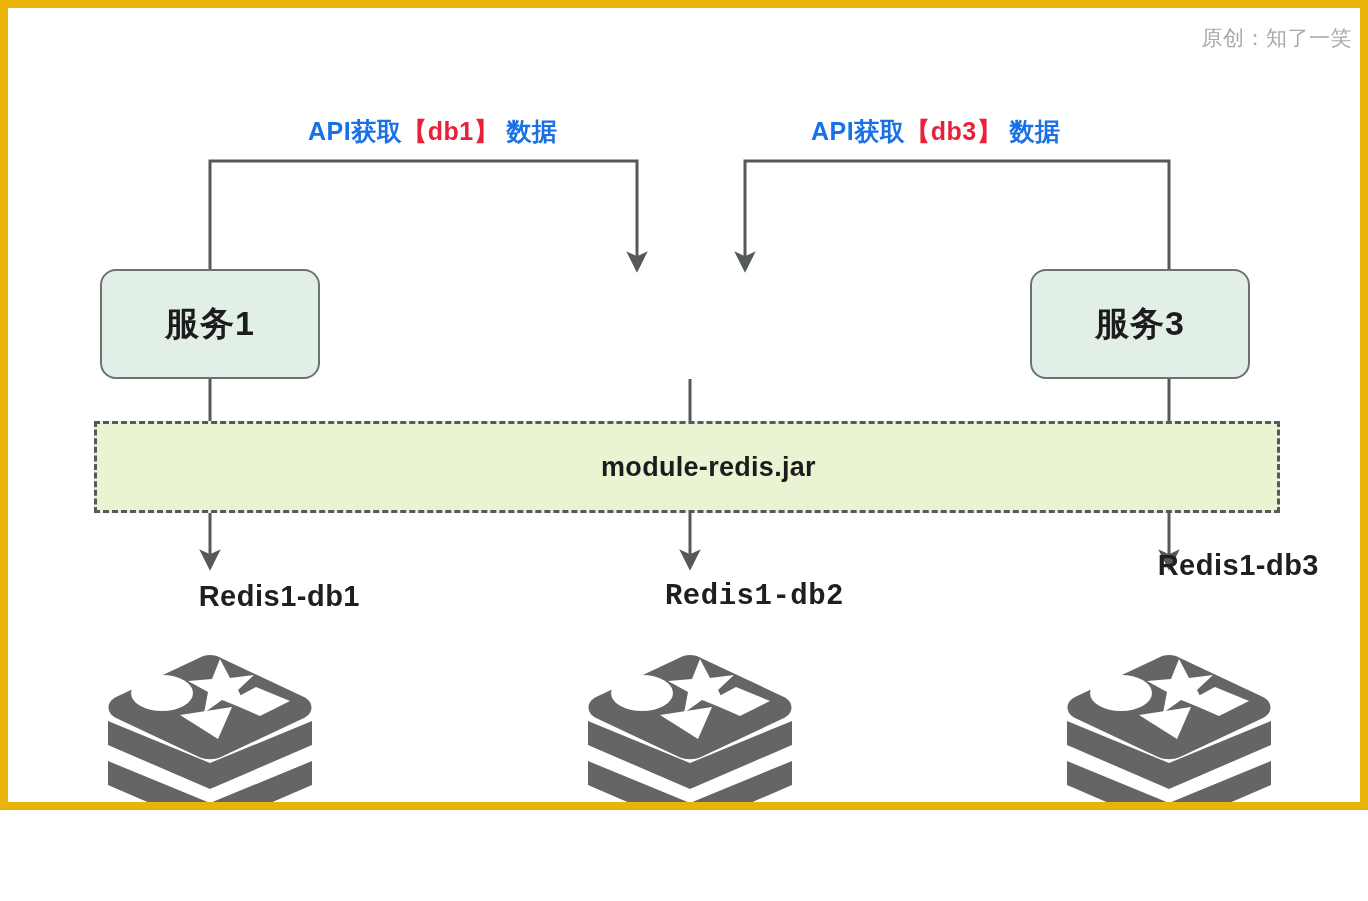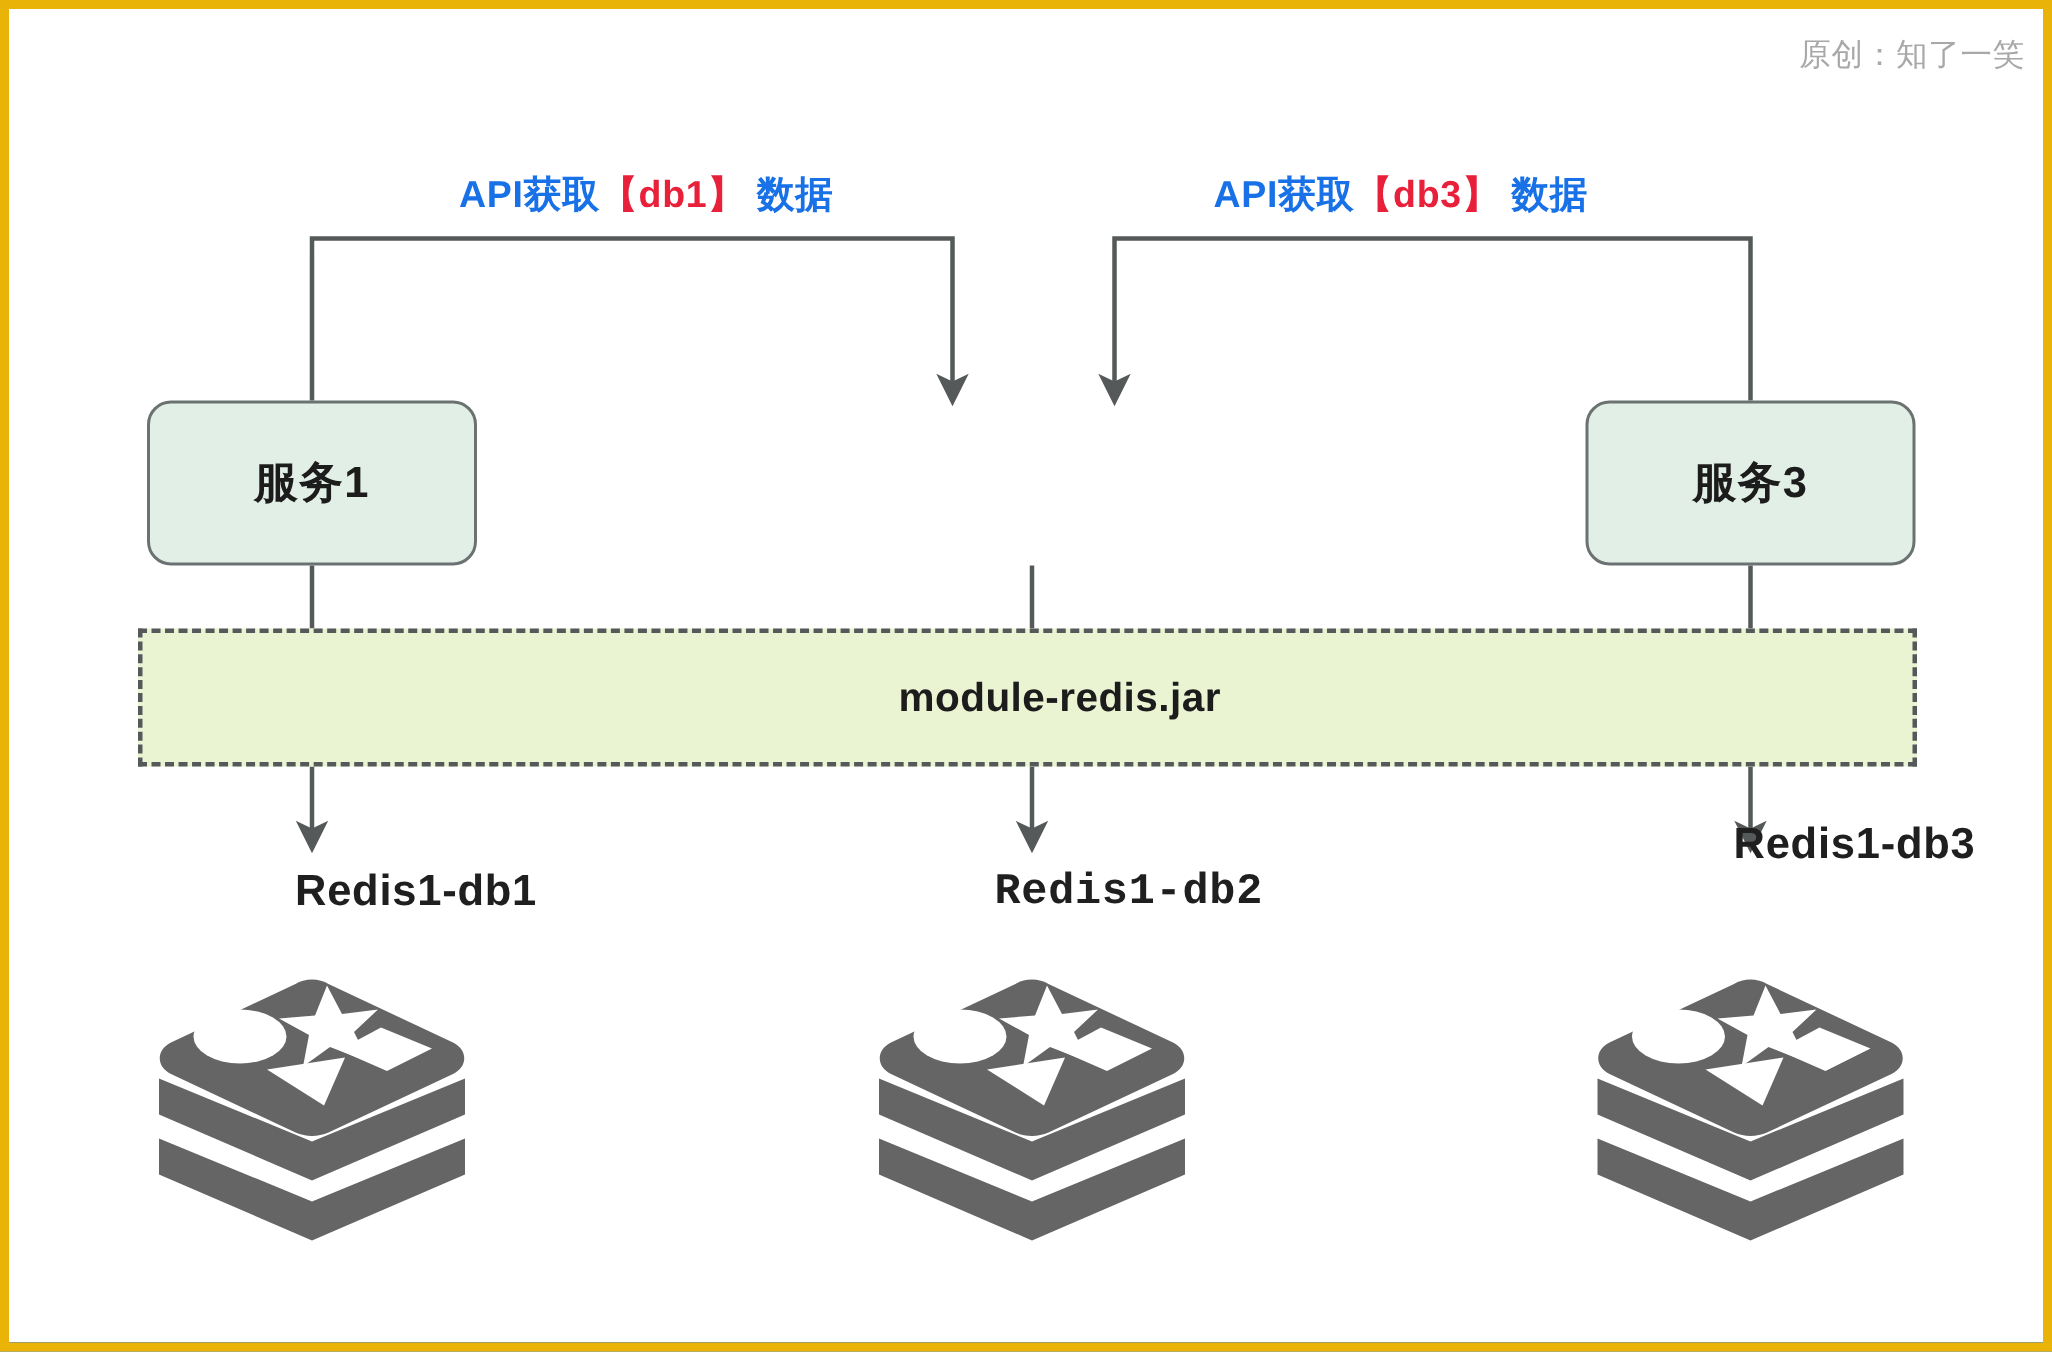--- a/index.html
+++ b/index.html
@@ -9,24 +9,24 @@
   }
   body {
     width: 1368px;
     height: 901px;
     font-family: "Liberation Sans", "DejaVu Sans", sans-serif;
     overflow: hidden;
   }
   #canvas {
     position: relative;
     width: 1368px;
-    height: 901px;
-    background: #0c4a6e;
+    height: 810px;
+    background: #f9a8d4;
     box-sizing: border-box;
-    border: 6px solid #eab308;
+    border: 8px solid #eab308;
     overflow: hidden;
   }
   #inner {
     position: absolute;
     left: 0;
     top: 0;
     width: 1356px;
     height: 889px;
     background: #ffffff;
   }
@@ -74,21 +74,21 @@
     height: 110px;
     background: #e2efe6;
     border: 2px solid #6b7272;
     border-radius: 16px;
     box-sizing: border-box;
     display: flex;
     align-items: center;
     justify-content: center;
   }
   .service-box .label {
-    font-size: 29px;
+    font-size: 34px;
     font-weight: bold;
     color: #1c1c1c;
     letter-spacing: 1px;
   }
 
   
   .module-box {
     position: absolute;
     left: 86px;
     top: 413px;
@@ -158,21 +158,21 @@
       <path d="M1161,371 L1161,413" fill="none" stroke="#55595a" stroke-width="3"></path>
 
       <path d="M202,505 L202,552" fill="none" stroke="#55595a" stroke-width="3" marker-end="url(#arrowhead)"></path>
       <path d="M682,505 L682,552" fill="none" stroke="#55595a" stroke-width="3" marker-end="url(#arrowhead)"></path>
       <path d="M1161,505 L1161,552" fill="none" stroke="#55595a" stroke-width="3" marker-end="url(#arrowhead)"></path>
     </svg>
 
     <div class="service-box" style="left:92px; top:261px;">
       <span class="label">服务1</span>
     </div>
-    <div class="service-box" style="left:1051px; top:261px;">
+    <div class="service-box" style="left:1022px; top:261px;">
       <span class="label">服务3</span>
     </div>
 
     <div class="module-box">
       <span class="label">module-redis.jar</span>
     </div>
 
     <div class="redis-label" style="left:52px; top:572px;">Redis1-db1</div>
     <div class="redis-label" style="left:536px; top:572px;font-family:Liberation Mono, monospace;">Redis1-db2</div>
     <div class="redis-label" style="left:1011px; top:541px;">Redis1-db3</div>

